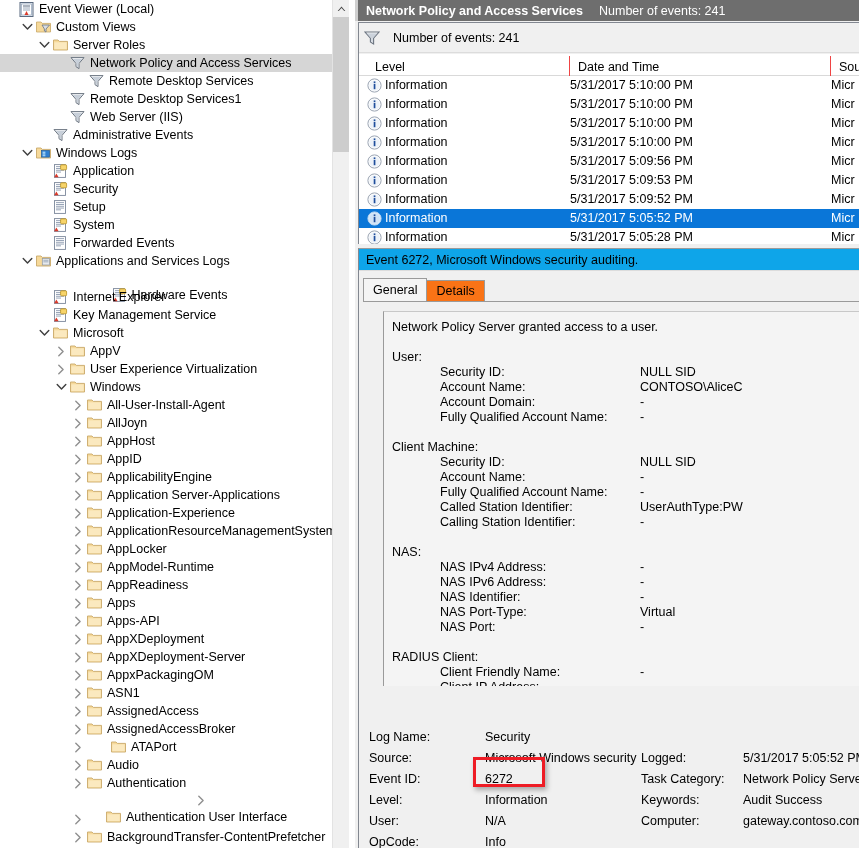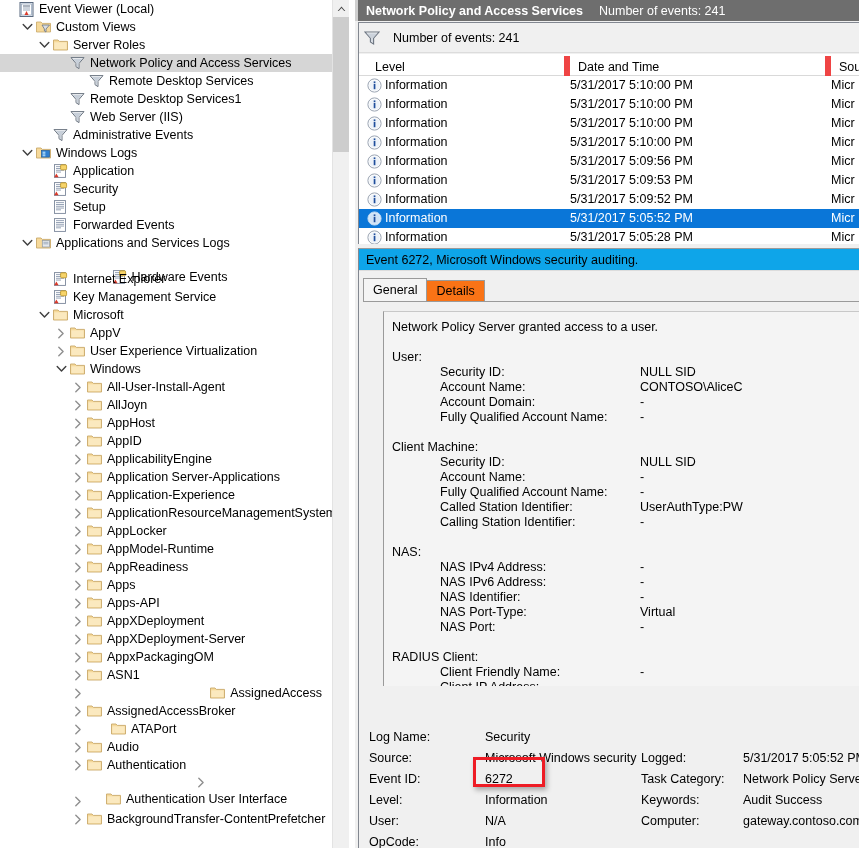--- a/index.html
+++ b/index.html
@@ -92,21 +92,21 @@
   #filter-bar .filter-ico { width: 26px; display: flex; justify-content: center; }
   #filter-bar .filter-txt { margin-left: 8px; font-size: 12.5px; }
 
   #col-head {
     position: absolute; left: 0; top: 31px; right: 0; height: 22px;
     background: #ffffff; border-bottom: 1px solid #d9d9d9;
   }
   #col-head .ch {
     position: absolute; top: 2px; height: 22px; line-height: 22px;
     font-size: 12.5px; padding-left: 8px; color: #000;
-    border-right: 6px solid #ef4444;
+    border-right: 1px solid #ef4444;
   }
   #rows {
     position: absolute; left: 0; top: 53px; right: 0; bottom: 0;
     background: #ffffff; overflow: hidden;
   }
   .erow {
     position: relative; height: 19px; line-height: 19px; font-size: 12.5px;
     white-space: nowrap; color: #000;
   }
   .erow.selected { background: #0a76d8; color: #ffffff; }
@@ -355,20 +355,37 @@
       </div>
       <div class="tree-row" style="padding-left: 36px;">
         <span class="twisty"></span>
         <span class="sel-wrap">
           <span class="ticon">
             <svg width="15" height="14" viewBox="0 0 15 14">
               <rect x="1.5" y="0.6" width="11" height="12.8" fill="#ffffff" stroke="#7b879a" stroke-width="0.9"></rect>
               <rect x="3" y="2.2" width="8" height="0.9" fill="#8e9bb0"></rect>
               <rect x="3" y="4" width="8" height="0.9" fill="#8e9bb0"></rect>
               <rect x="3" y="5.8" width="8" height="0.9" fill="#8e9bb0"></rect>
+              <rect x="3" y="7.6" width="5" height="0.9" fill="#8e9bb0"></rect>
+              <rect x="7.6" y="0.8" width="6" height="5" rx="1" fill="#f7d46a" stroke="#b9901f" stroke-width="0.8"></rect>
+              <path d="M3.4 9.6 l2.2 3.6 l-4.4 0 Z" fill="#d93a2b"></path>
+            </svg>
+          </span>
+          <span class="tlabel">System</span>
+        </span>
+      </div>
+      <div class="tree-row" style="padding-left: 36px;">
+        <span class="twisty"></span>
+        <span class="sel-wrap">
+          <span class="ticon">
+            <svg width="15" height="14" viewBox="0 0 15 14">
+              <rect x="1.5" y="0.6" width="11" height="12.8" fill="#ffffff" stroke="#7b879a" stroke-width="0.9"></rect>
+              <rect x="3" y="2.2" width="8" height="0.9" fill="#8e9bb0"></rect>
+              <rect x="3" y="4" width="8" height="0.9" fill="#8e9bb0"></rect>
+              <rect x="3" y="5.8" width="8" height="0.9" fill="#8e9bb0"></rect>
               <rect x="3" y="7.6" width="8" height="0.9" fill="#8e9bb0"></rect>
               <rect x="3" y="9.4" width="5" height="0.9" fill="#8e9bb0"></rect>
             </svg>
           </span>
           <span class="tlabel">Forwarded Events</span>
         </span>
       </div>
       <div class="tree-row" style="padding-left: 19px;">
         <span class="twisty">
           <svg width="11" height="8" viewBox="0 0 11 8">
@@ -767,21 +784,21 @@
         <span class="sel-wrap">
           <span class="ticon">
             <svg width="15" height="13" viewBox="0 0 15 13">
               <path d="M0.5 2 L5 2 L6.3 3.4 L14.5 3.4 L14.5 12 L0.5 12 Z" fill="#f6d99a" stroke="#c9a96a" stroke-width="0.9"></path>
               <path d="M1.3 4.3 L13.7 4.3 L13.7 11.2 L1.3 11.2 Z" fill="#fbe9bf" stroke="none"></path>
             </svg>
           </span>
           <span class="tlabel">ASN1</span>
         </span>
       </div>
-      <div class="tree-row" style="padding-left: 70px; justify-content: space-between;">
+      <div class="tree-row" style="padding-left: 70px;">
         <span class="twisty">
           <svg width="8" height="11" viewBox="0 0 8 11">
             <path d="M1.8 1.2 L6.1 5.5 L1.8 9.8" fill="none" stroke="#8f8f8f" stroke-width="1.4" stroke-linecap="round" stroke-linejoin="round"></path>
           </svg>
         </span>
         <span class="sel-wrap">
           <span class="ticon">
             <svg width="15" height="13" viewBox="0 0 15 13">
               <path d="M0.5 2 L5 2 L6.3 3.4 L14.5 3.4 L14.5 12 L0.5 12 Z" fill="#f6d99a" stroke="#c9a96a" stroke-width="0.9"></path>
               <path d="M1.3 4.3 L13.7 4.3 L13.7 11.2 L1.3 11.2 Z" fill="#fbe9bf" stroke="none"></path>

